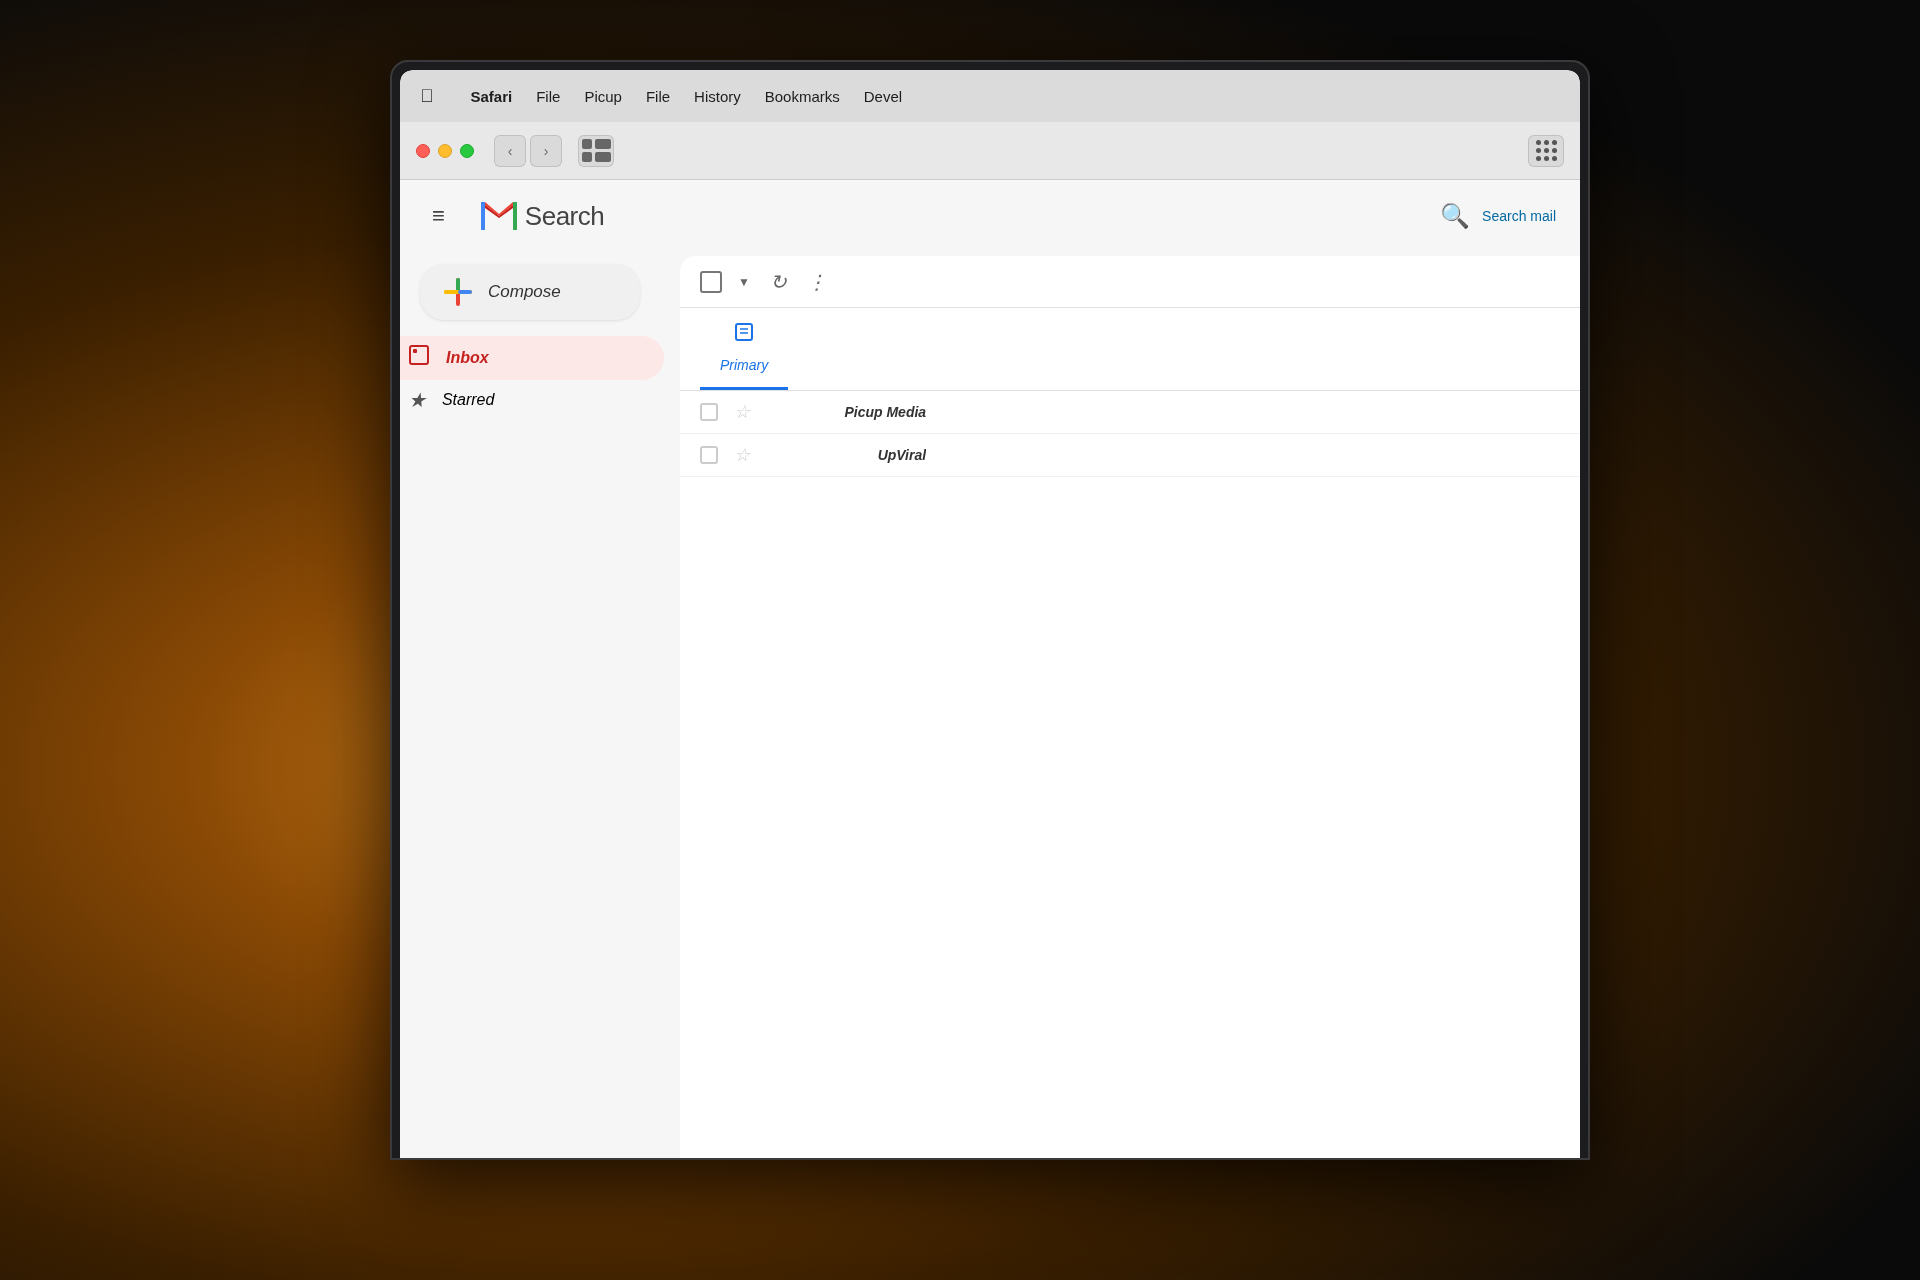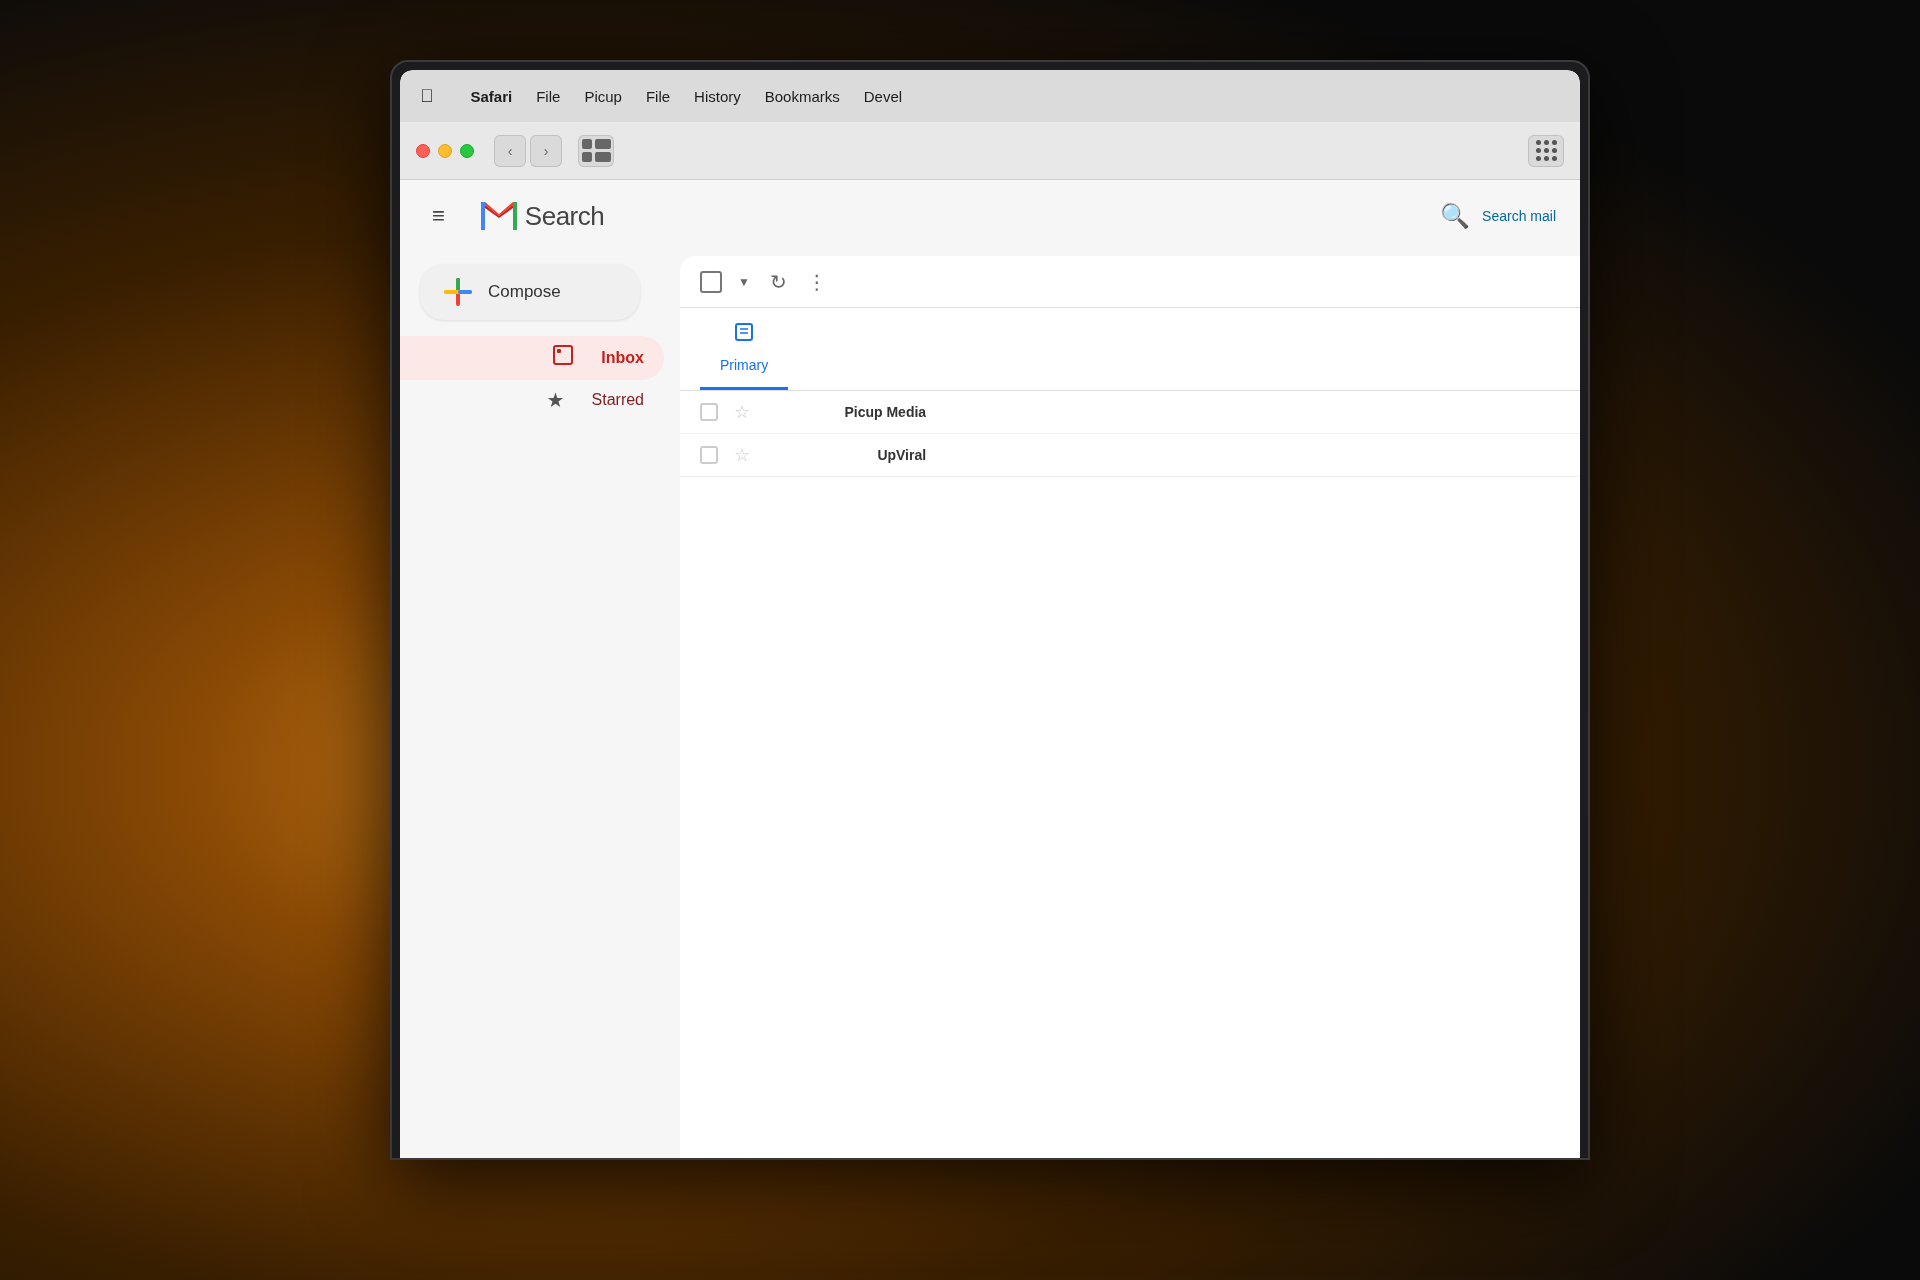--- a/index.html
+++ b/index.html
@@ -211,20 +211,21 @@
     .search-placeholder {
       font-size: 14px;
       color: #0369a1;
     }
 
     
     .gmail-body {
       display: flex;
       flex: 1;
       overflow: hidden;
+      font-style: italic;
     }
 
     
     .gmail-sidebar {
       width: 280px;
       padding: 12px 0;
       flex-shrink: 0;
     }
 
     .compose-btn {
@@ -282,44 +283,43 @@
 
     .compose-label {
       font-size: 17px;
       color: #333;
       font-weight: 500;
     }
 
     .sidebar-item {
       display: flex;
       align-items: center;
-      gap: 27px;
-      padding: 8px 20px;
+      gap: 16px;
+      padding: 8px 8px;
       border-radius: 0 24px 24px 0;
       margin-right: 16px;
       cursor: pointer;
-      justify-content: flex-end;
     }
 
     .sidebar-item.active {
       background: #fce8e6;
     }
 
     .sidebar-item-icon {
       font-size: 22px;
       color: #555;
     }
 
     .sidebar-item.active .sidebar-item-icon {
       color: #c5221f;
     }
 
     .sidebar-item-label {
       font-size: 16px;
-      color: #7f1d1d;
+      color: #000000;
       font-weight: 400;
     }
 
     .sidebar-item.active .sidebar-item-label {
       font-weight: 600;
       color: #c5221f;
     }
 
     
     .gmail-main {

